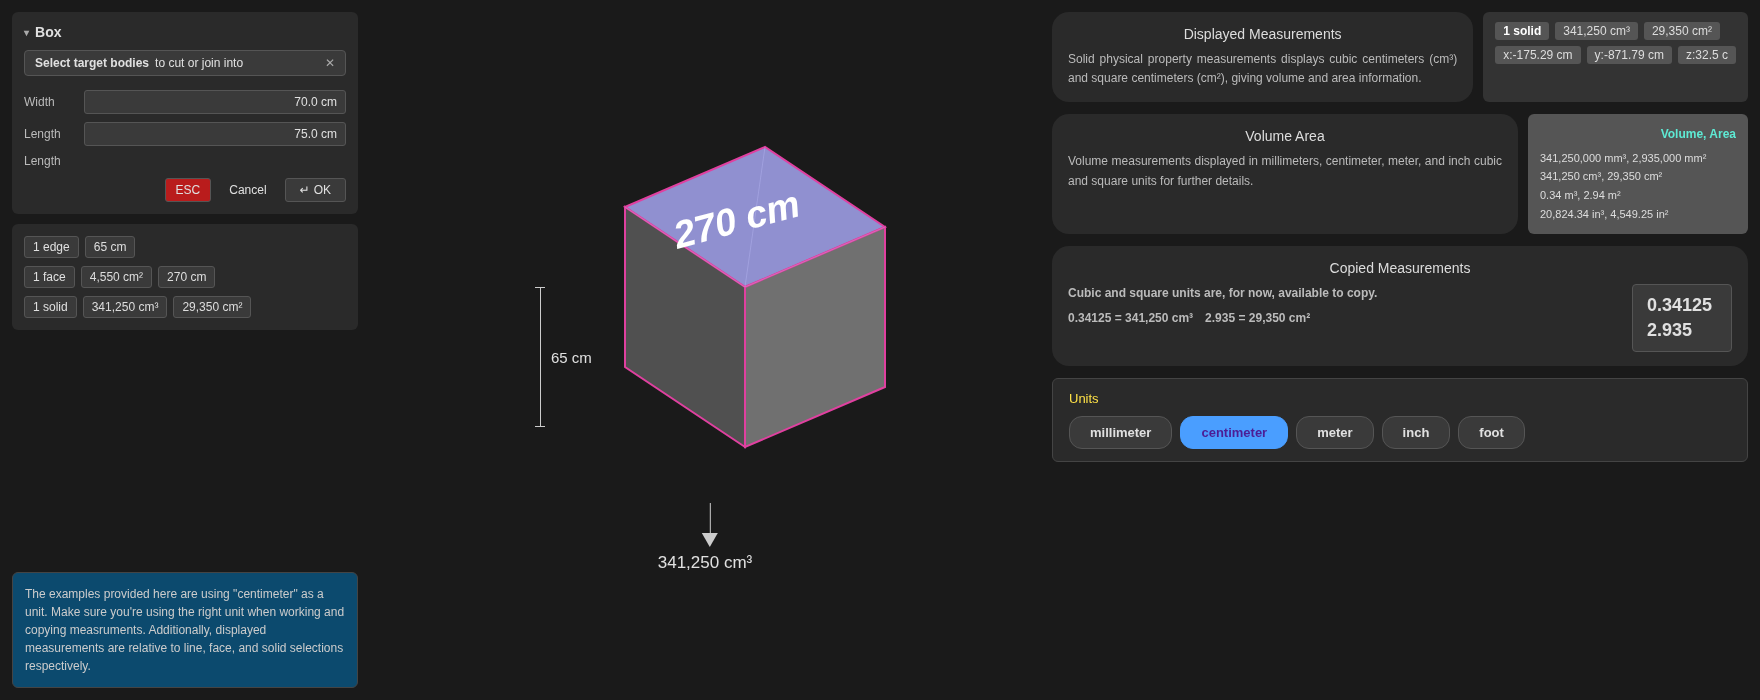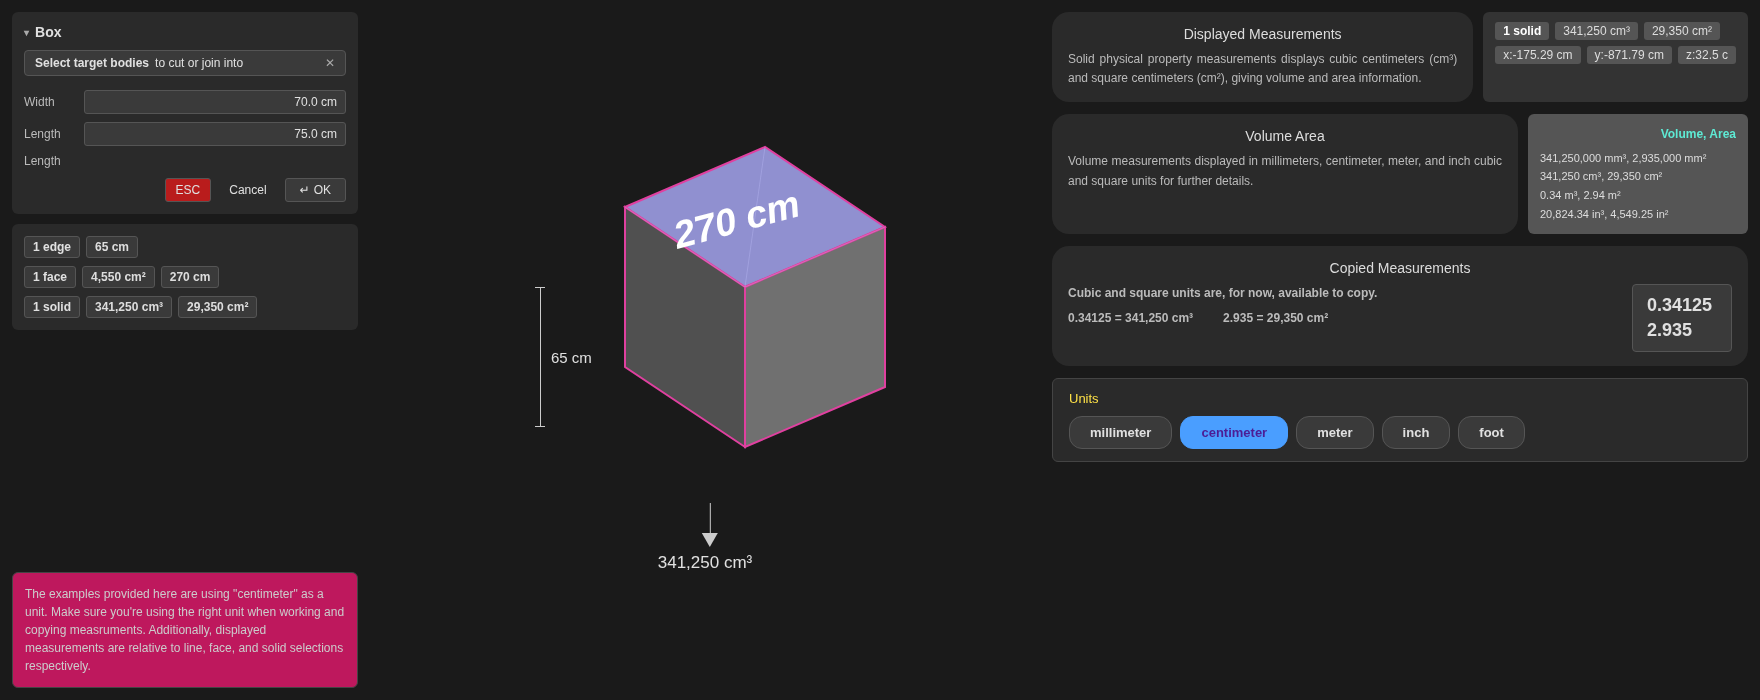--- a/index.html
+++ b/index.html
@@ -134,21 +134,20 @@
     }
 
     
     .selection-panel {
       background: #2a2a2a;
       border-radius: 6px;
       padding: 12px;
       display: flex;
       flex-direction: column;
       gap: 8px;
-      font-weight: bold;
     }
 
     .selection-row {
       display: flex;
       align-items: center;
       gap: 6px;
     }
 
     .sel-label {
       background: #3a3a3a;
@@ -163,21 +162,21 @@
       background: #3a3a3a;
       border: 1px solid #555;
       border-radius: 3px;
       padding: 3px 8px;
       font-size: 12px;
       color: #ddd;
     }
 
     
     .note-panel {
-      background: #be185d;
+      background: #0c4a6e;
       border: 1px solid #444;
       border-radius: 6px;
       padding: 12px;
       font-size: 12px;
       color: #ccc;
       line-height: 1.5;
       margin-top: auto;
     }
 
     
@@ -308,21 +307,21 @@
       min-width: 100px;
     }
 
     .copied-info-text {
       flex: 1;
       font-weight: bold;
     }
 
     .copied-equation-row {
       display: flex;
-      gap: 30px;
+      gap: 12px;
       margin-top: 8px;
       font-size: 12px;
       color: #bbb;
     }
 
     
     .units-panel {
       background: #2a2a2a;
       border: 1px solid #444;
       border-radius: 6px;

